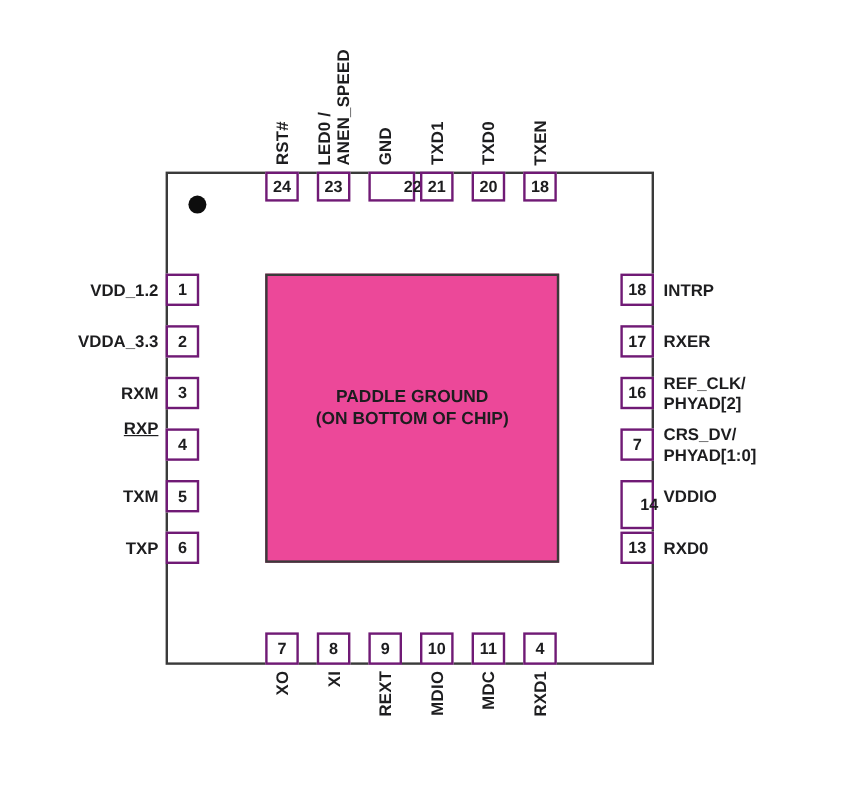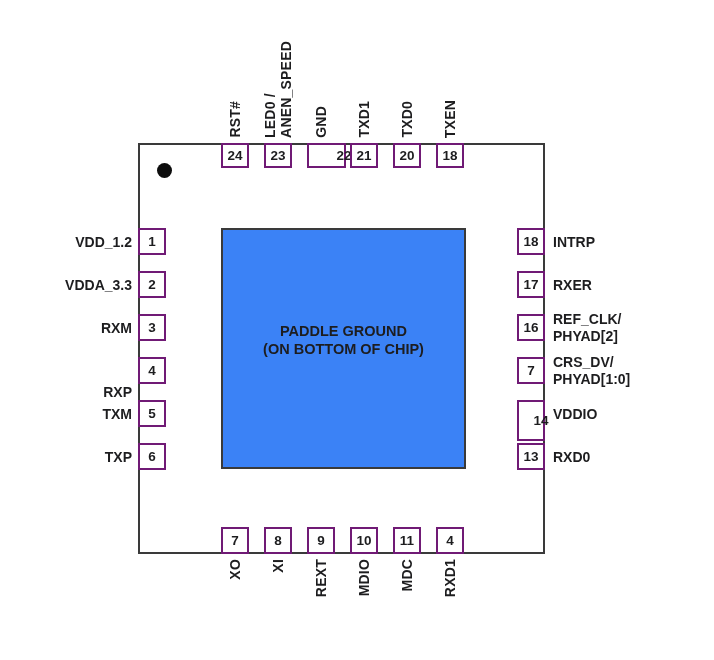--- a/index.html
+++ b/index.html
@@ -35,21 +35,21 @@
     background: #0d0d0d;
   }
   .paddle {
     position: absolute;
     left: 221px;
     top: 228px;
     width: 245px;
     height: 241px;
     border: 2px solid #3a3a3a;
     box-sizing: border-box;
-    background: #3b82f6;
+    background: #ec4899;
     display: flex;
     flex-direction: column;
     align-items: center;
     justify-content: center;
   }
   .paddle-text {
     font-size: 14.5px;
     font-weight: bold;
     color: #1d1d1f;
     line-height: 18px;
@@ -127,21 +127,21 @@
       <div class="pin-label vert" style="left: 399px; top: 559px;">MDC</div>
       <div class="pin-box" style="left: 436px; top: 527px; width: 28px; height: 27px;">4</div>
       <div class="pin-label vert" style="left: 442px; top: 559px;">RXD1</div>
       <div class="pin-box" style="left: 138px; top: 228px; width: 28px; height: 27px;">1</div>
       <div class="pin-label horiz left-side" style="right: 582px; top: 241.5px;">VDD_1.2</div>
       <div class="pin-box" style="left: 138px; top: 271px; width: 28px; height: 27px;">2</div>
       <div class="pin-label horiz left-side" style="right: 582px; top: 284.5px;">VDDA_3.3</div>
       <div class="pin-box" style="left: 138px; top: 314px; width: 28px; height: 27px;">3</div>
       <div class="pin-label horiz left-side" style="right: 582px; top: 327.5px;">RXM</div>
       <div class="pin-box" style="left: 138px; top: 357px; width: 28px; height: 27px;">4</div>
-      <div class="pin-label horiz left-side" style="right: 582px; top: 392px;">RXP</div>
+      <div class="pin-label horiz left-side" style="right: 582px; top: 357px; text-decoration: underline;">RXP</div>
       <div class="pin-box" style="left: 138px; top: 400px; width: 28px; height: 27px;">5</div>
       <div class="pin-label horiz left-side" style="right: 582px; top: 413.5px;">TXM</div>
       <div class="pin-box" style="left: 138px; top: 443px; width: 28px; height: 27px;">6</div>
       <div class="pin-label horiz left-side" style="right: 582px; top: 456.5px;">TXP</div>
       <div class="pin-box" style="left: 517px; top: 228px; width: 28px; height: 27px;">18</div>
       <div class="pin-label horiz" style="left: 553px; top: 241.5px;">INTRP</div>
       <div class="pin-box" style="left: 517px; top: 271px; width: 28px; height: 27px;">17</div>
       <div class="pin-label horiz" style="left: 553px; top: 284.5px;">RXER</div>
       <div class="pin-box" style="left: 517px; top: 314px; width: 28px; height: 27px;">16</div>
       <div class="pin-label horiz" style="left: 553px; top: 327.5px;">REF_CLK/

